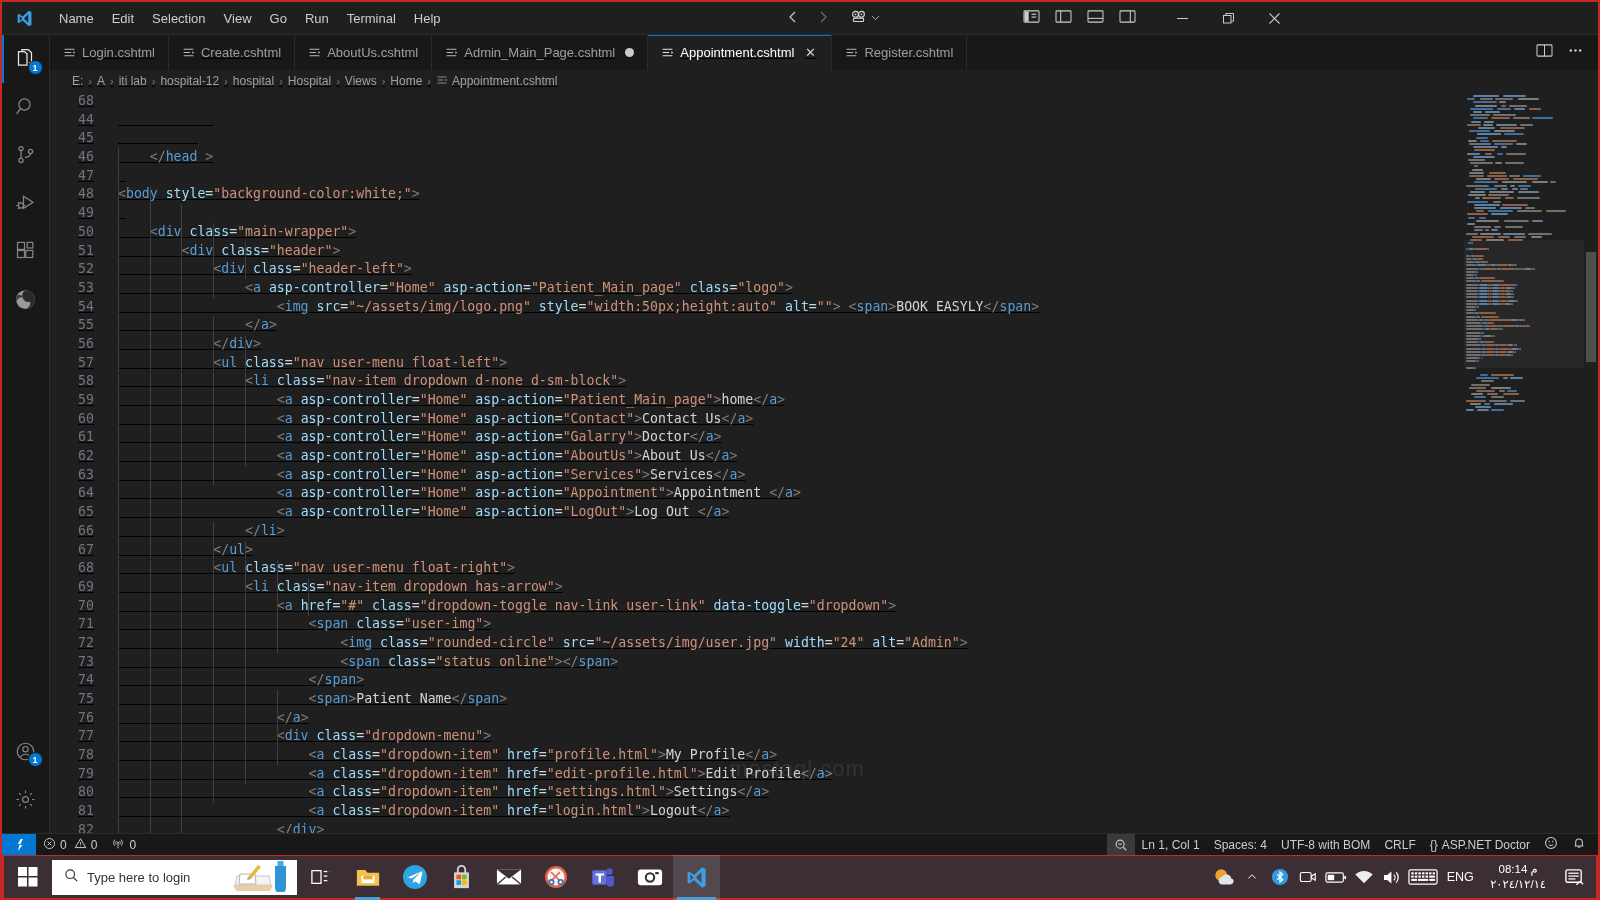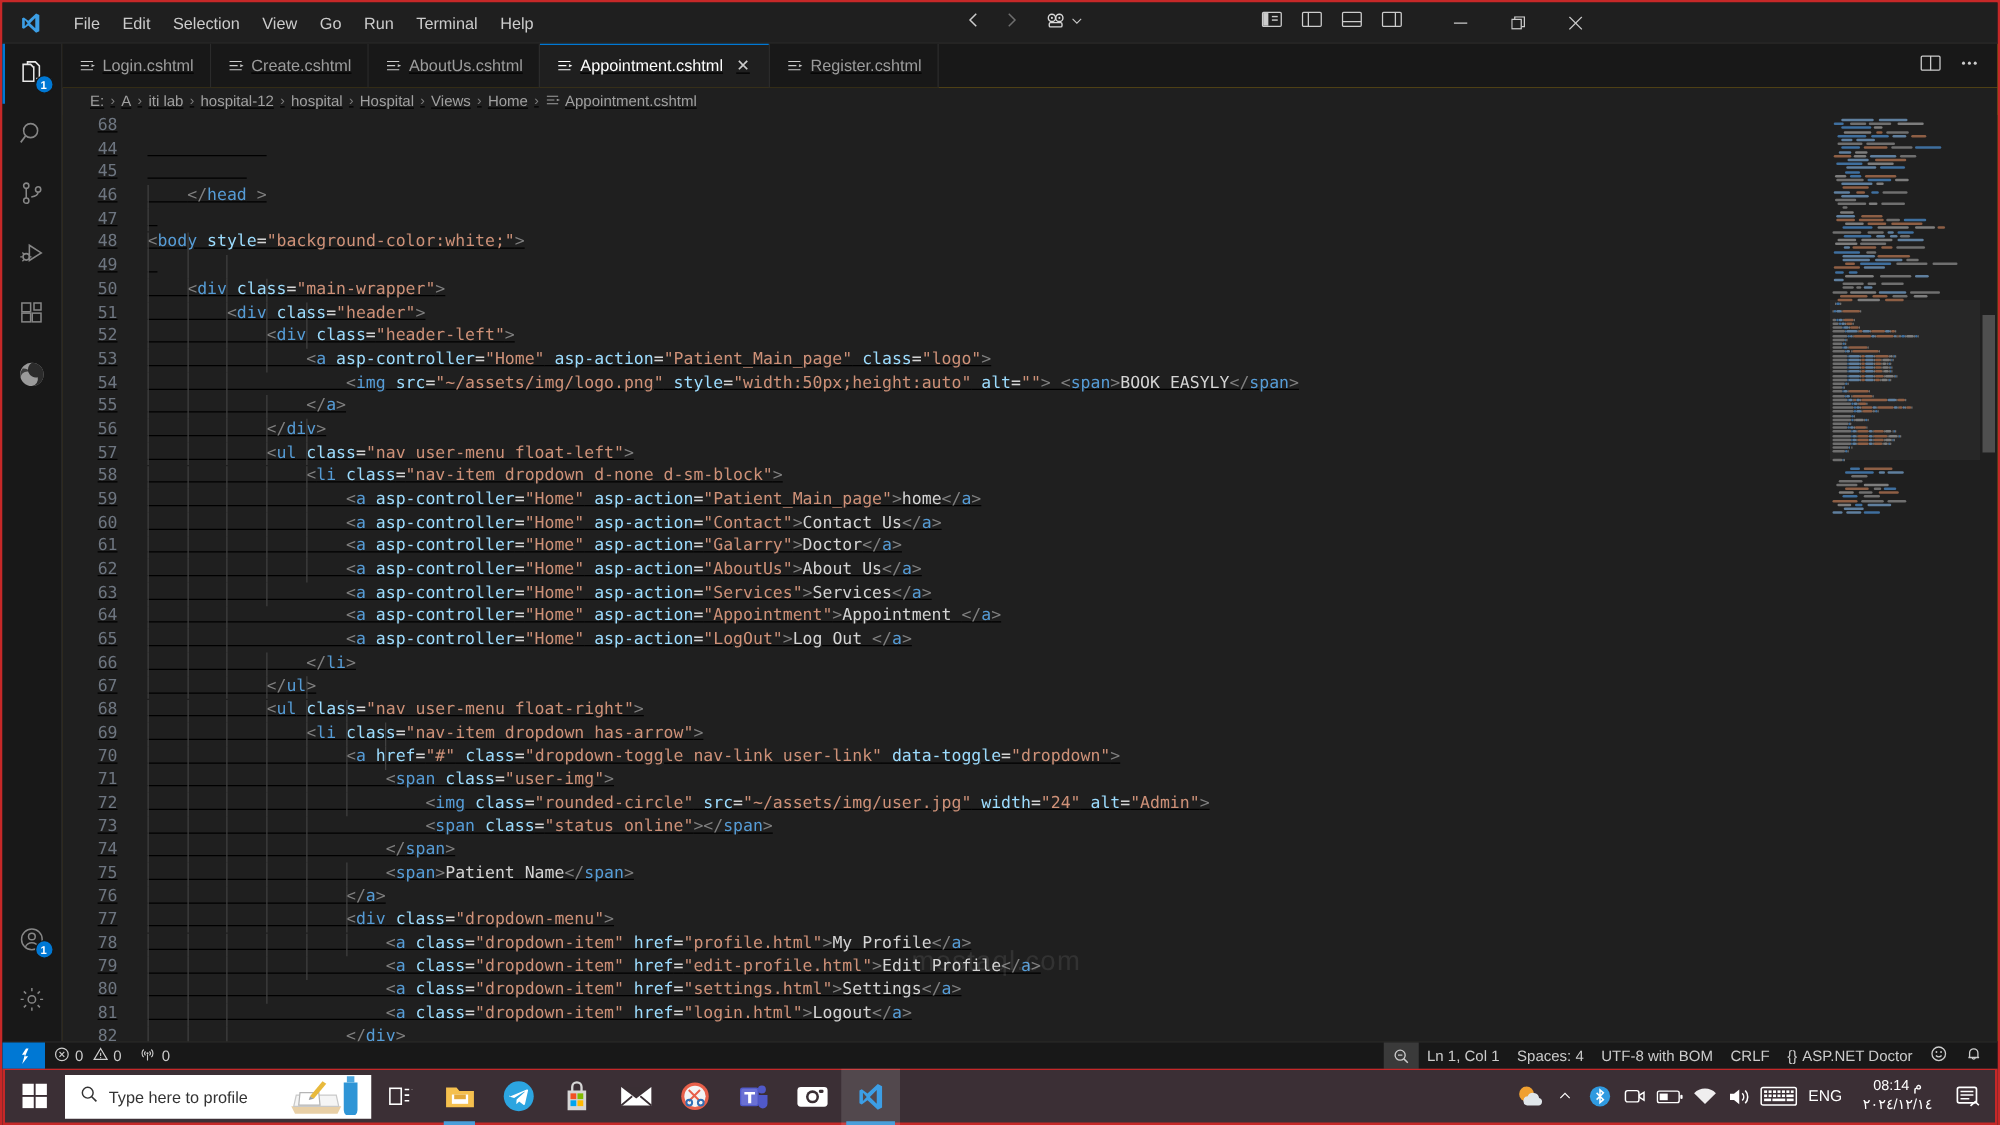--- a/index.html
+++ b/index.html
@@ -305,21 +305,21 @@
 
 <div id="app">
 
   <div class="titlebar">
     <div class="vscode-logo">
       <svg width="19" height="19" viewBox="0 0 24 24">
           <path fill="#3c9ee5" d="M17.5 2.2 9.6 9.5 5.2 6.2l-1.8.9v9.8l1.8.9 4.4-3.3 7.9 7.3 3.3-1.6V3.8L17.5 2.2zM6.1 15.1v-6.2L9 12l-2.9 3.1zm10.6 2.2-5.3-5.3 5.3-5.3v10.6z"></path>
         </svg>
     </div>
     <div class="menus">
-      <div class="menu-item">File</div>
+      <div class="menu-item">Name</div>
       <div class="menu-item">Edit</div>
       <div class="menu-item">Selection</div>
       <div class="menu-item">View</div>
       <div class="menu-item">Go</div>
       <div class="menu-item">Run</div>
       <div class="menu-item">Terminal</div>
       <div class="menu-item">Help</div>
     </div>
     <div class="nav-arrows">
       <span class="arrow-btn active">
@@ -482,20 +482,29 @@
           </span>
           <span>Create.cshtml</span>
         </div>
         <div class="tab">
           <span class="tab-icon">
             <svg width="13" height="13" viewBox="0 0 16 16">
                 <path stroke="#cccccc" stroke-width="1.1" d="M2 4h12M2 8h8M2 12h12M12.5 7.2l2 .8-2 .8"></path>
               </svg>
           </span>
           <span>AboutUs.cshtml</span>
+        </div>
+        <div class="tab">
+          <span class="tab-icon">
+            <svg width="13" height="13" viewBox="0 0 16 16">
+                <path stroke="#cccccc" stroke-width="1.1" d="M2 4h12M2 8h8M2 12h12M12.5 7.2l2 .8-2 .8"></path>
+              </svg>
+          </span>
+          <span>Admin_Main_Page.cshtml</span>
+          <span class="tab-dirty"></span>
         </div>
         <div class="tab active">
           <span class="tab-icon">
             <svg width="13" height="13" viewBox="0 0 16 16">
                 <path stroke="#ffffff" stroke-width="1.1" d="M2 4h12M2 8h8M2 12h12M12.5 7.2l2 .8-2 .8"></path>
               </svg>
           </span>
           <span>Appointment.cshtml</span>
           <span class="tab-close">✕</span>
         </div>
@@ -1148,21 +1157,21 @@
         <rect x="11.5" y="11.5" width="9" height="9" fill="#ffffff"></rect>
       </svg>
     </div>
     <div class="tb-search">
       <span>
         <svg width="15" height="15" viewBox="0 0 16 16">
             <circle cx="6.6" cy="6.6" r="4.6" fill="none" stroke="#333" stroke-width="1.25"></circle>
             <path stroke="#333" stroke-width="1.4" d="M10 10l4 4"></path>
           </svg>
       </span>
-      <span>Type here to profile</span>
+      <span>Type here to login</span>
       <span style="position:absolute;right:4px;bottom:0;">
         <svg width="66" height="34" viewBox="0 0 66 34">
           <path fill="#e8cfa6" d="M6 27h40l-3 6H9z"></path>
           <path fill="#f5f5f5" stroke="#c9c9c9" d="M10 18h32l2 9H8z"></path>
           <path fill="#ffffff" stroke="#b5b5b5" d="M13 16h15l1 10H12z"></path>
           <path fill="#e8b93c" d="M31 7l3 2-10 12-3-2z"></path>
           <path fill="#9b9b9b" d="M21 19l3 2-4 1z"></path>
           <path fill="#2f95d6" d="M48 8h11v22a5.5 5.5 0 0 1-11 0z"></path>
           <rect x="50.5" y="3" width="6" height="5" fill="#4da8e0"></rect>
         </svg>

